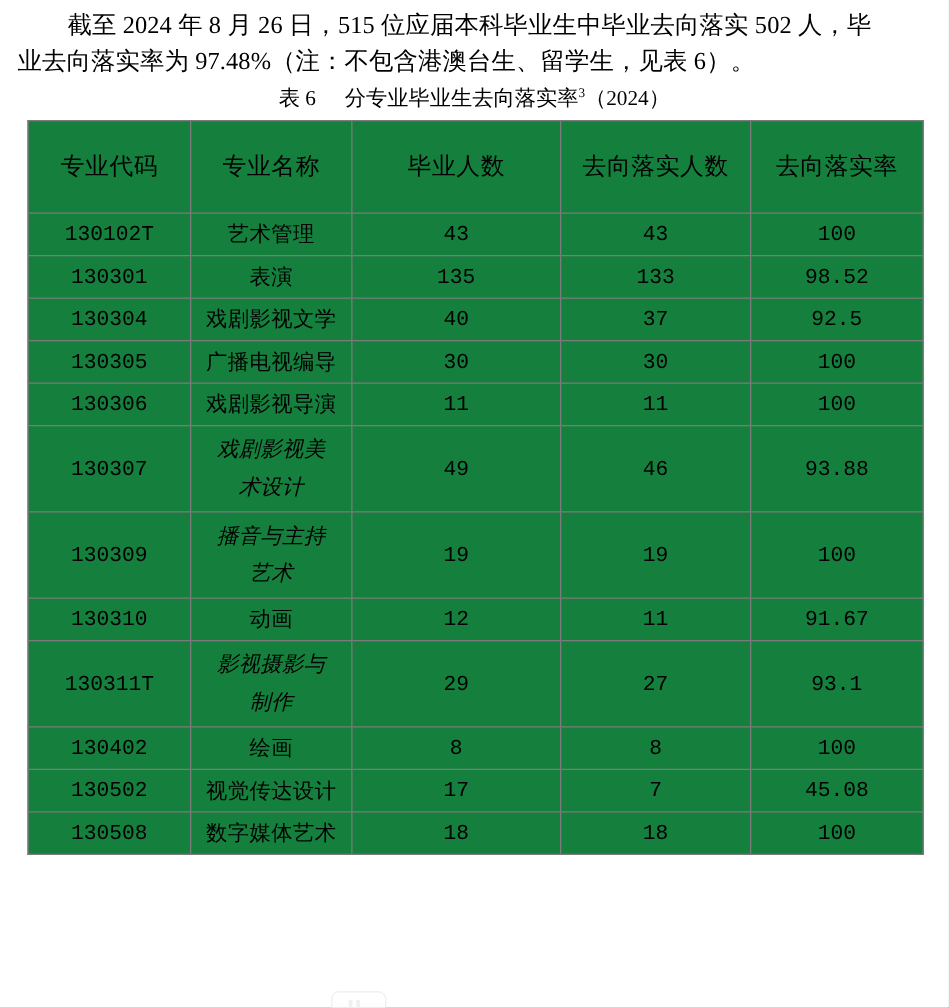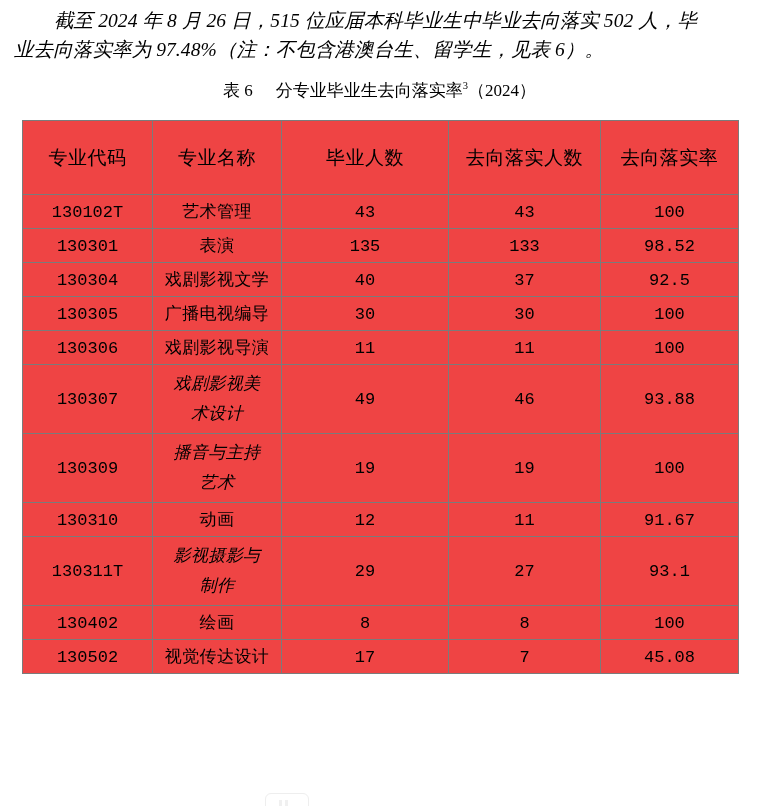--- a/index.html
+++ b/index.html
@@ -27,36 +27,35 @@
   
   .intro {
     margin: 0;
     padding: 6px 14px 0 14px;
     font-size: 19.5px;
     line-height: 29px;
     text-align: justify;
     text-justify: inter-ideograph;
     text-indent: 2em;
     letter-spacing: 0.1px;
-    font-style: italic;
   }
   .intro .ln {
     display: block;
     white-space: nowrap;
   }
   .intro .ln:first-child {
     text-indent: 2.05em;
   }
   .intro .ln:last-child {
     text-indent: 0;
   }
 
   
   .caption {
-    margin: 12px;
+    margin: 0;
     padding: 3px 0 5px 0;
     text-align: center;
     font-size: 17px;
     line-height: 24px;
     white-space: nowrap;
   }
   .caption .cap-gap {
     display: inline-block;
     width: 1.35em;
   }
@@ -68,21 +67,21 @@
 
   
   .table-wrap {
     padding: 0 21px 0 22px;
     box-sizing: border-box;
   }
   table.grid {
     width: 716px;
     border-collapse: collapse;
     table-layout: fixed;
-    background: #ef4444;
+    background: #15803d;
   }
   table.grid td, table.grid th {
     border: 1px solid #7b7b7b;
     text-align: center;
     vertical-align: middle;
     font-weight: normal;
     padding: 0 2px;
     font-size: 17px;
     line-height: 27px;
     color: #000;
@@ -253,20 +252,27 @@
             <td><span class="cell-num">8</span></td>
             <td><span class="cell-num">100</span></td>
           </tr>
           <tr>
             <td><span class="cell-num">130502</span></td>
             <td><span class="cell-name">视觉传达设计</span></td>
             <td><span class="cell-num">17</span></td>
             <td><span class="cell-num">7</span></td>
             <td><span class="cell-num">45.08</span></td>
           </tr>
+          <tr>
+            <td><span class="cell-num">130508</span></td>
+            <td><span class="cell-name">数字媒体艺术</span></td>
+            <td><span class="cell-num">18</span></td>
+            <td><span class="cell-num">18</span></td>
+            <td><span class="cell-num">100</span></td>
+          </tr>
         </tbody>
     </table>
   </div>
 
   <div class="bottom-artifact">
     <span class="bars">
         <i></i>
         <i></i>
       </span>
   </div>

